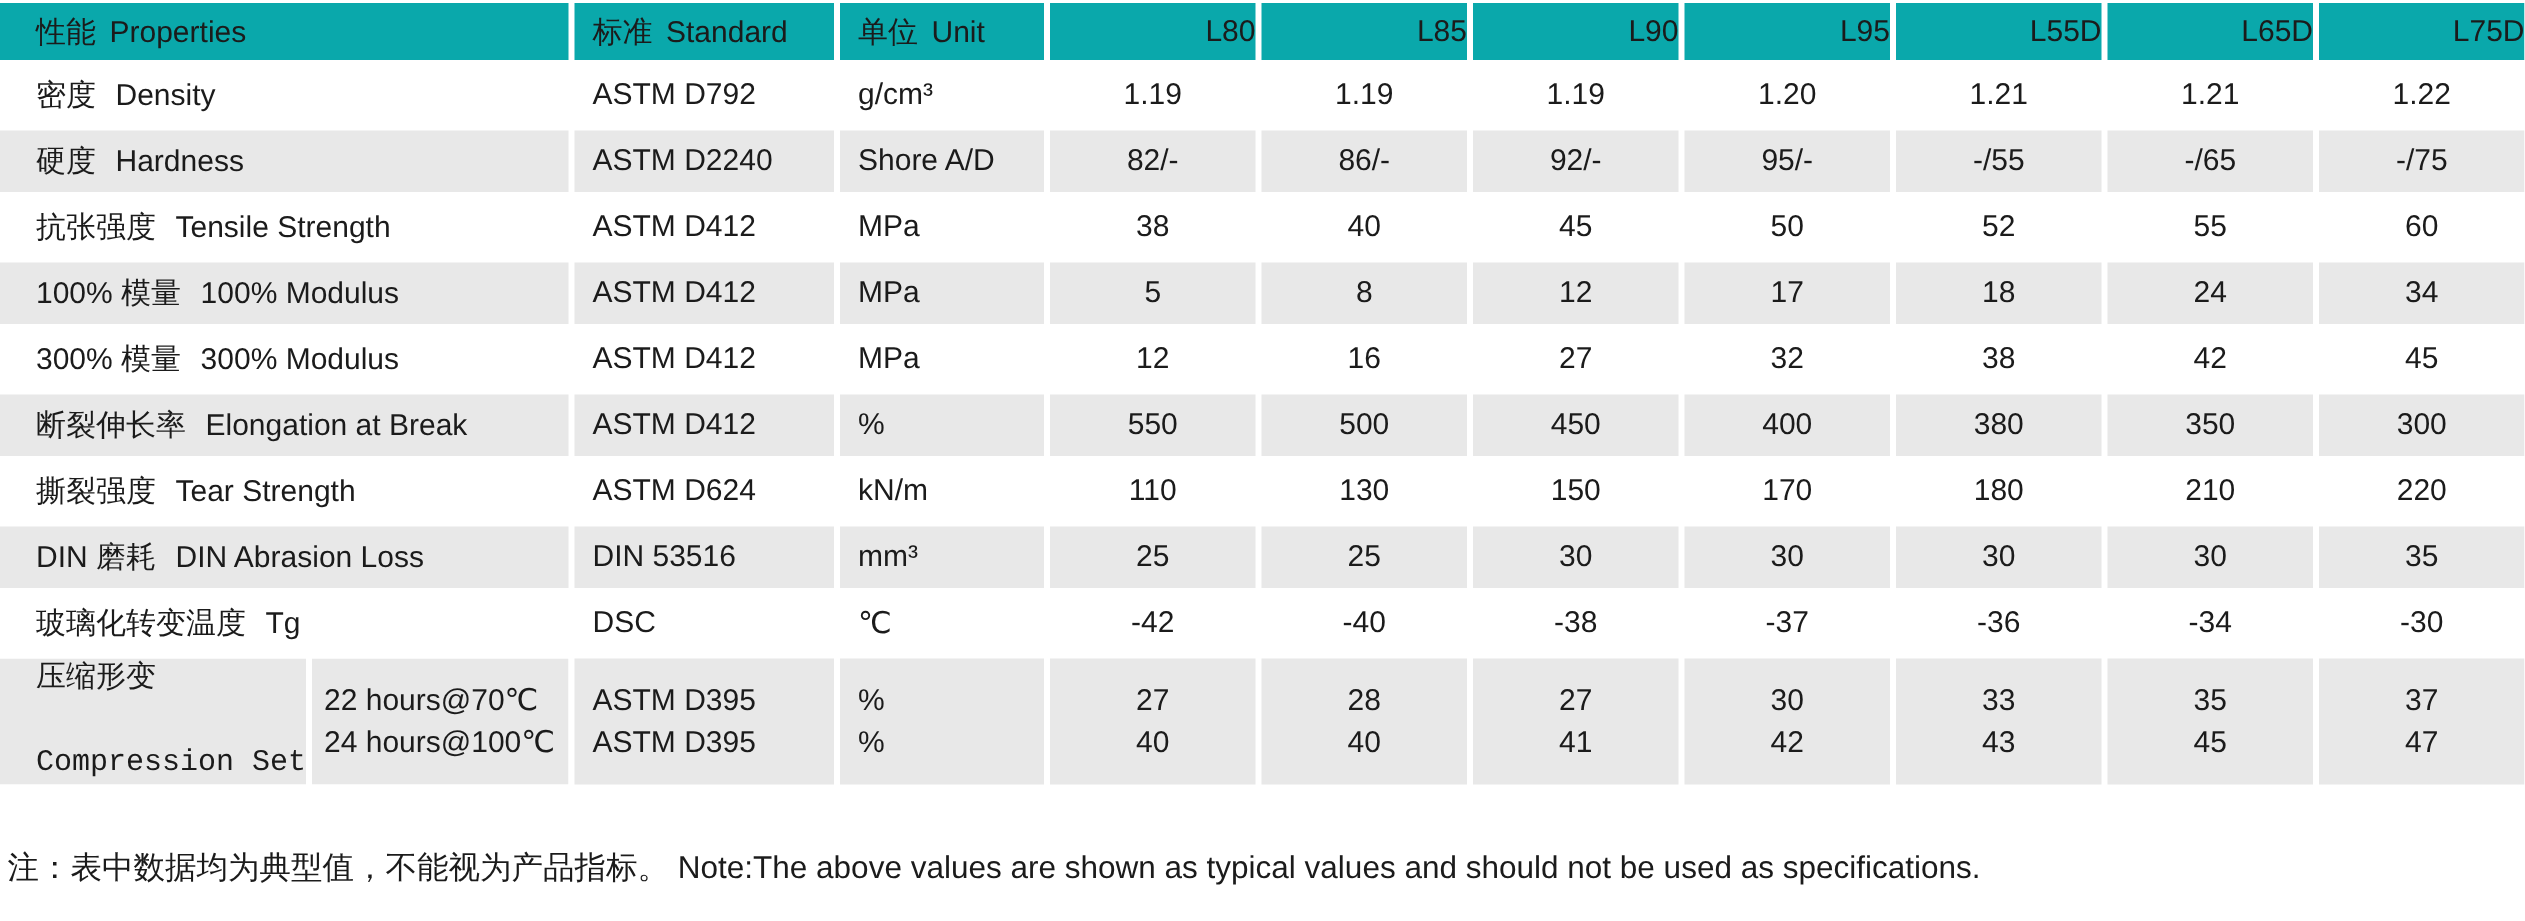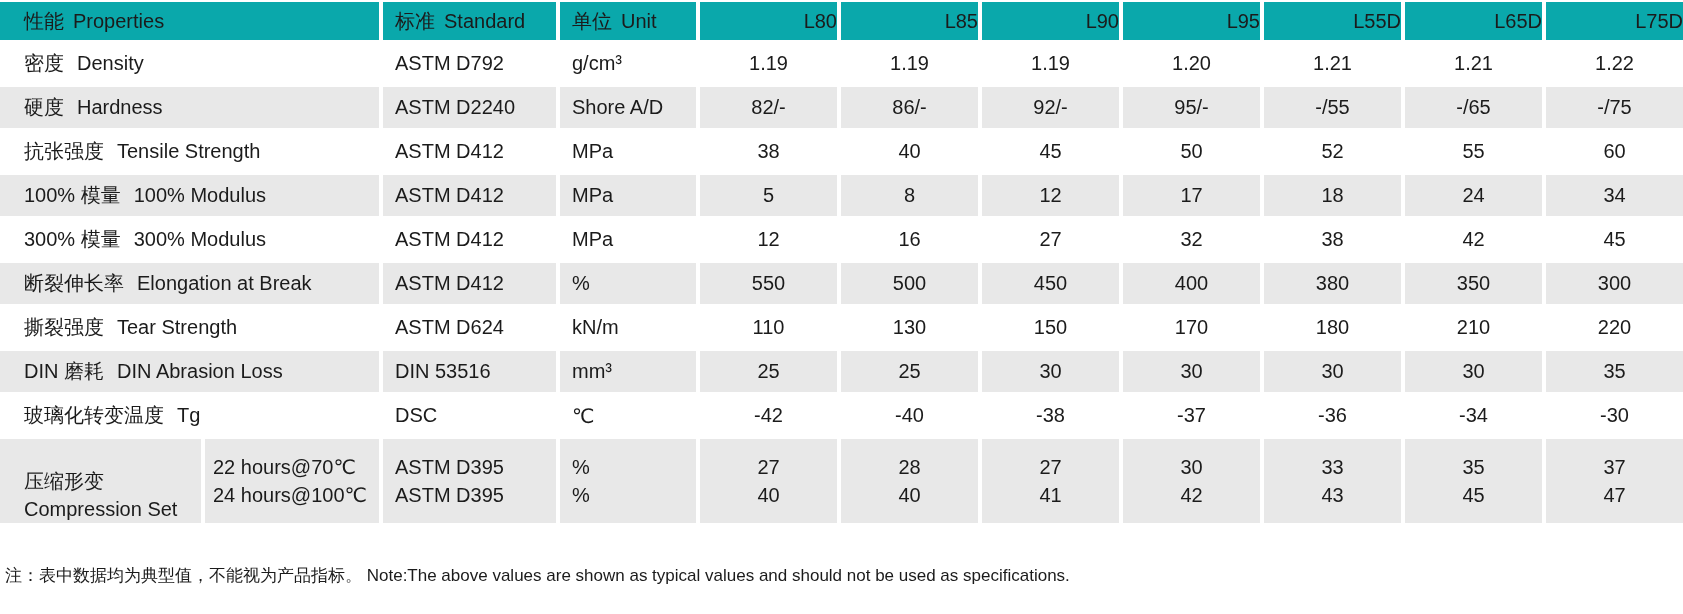--- a/index.html
+++ b/index.html
@@ -46,34 +46,34 @@
   .c-unit{padding-left:12px;margin-left:21px;}
   .c-val{text-align:center;}
   .en{margin-left:13px;}
   thead .en{margin-left:9px;}
   
   td.split-cell{padding:0;background:var(--page) !important;}
   .split-wrap{display:flex;gap:4px;height:84px;}
   .split-left{
     background:var(--gray);
     flex:0 0 201px;
-    display:flex;flex-direction:column;justify-content:flex-end;
-    padding-left:24px;line-height:1.4;
+    display:flex;flex-direction:column;justify-content:space-between;
+    padding-left:24px;line-height:1.4;font-family:Liberation Mono, monospace;
   }
   .split-right{
     background:var(--gray);
     flex:1;
     display:flex;flex-direction:column;justify-content:center;
     padding-left:8px;line-height:1.4;
   }
   .two-line{line-height:1.4;}
   .note{
     position:absolute;
     left:5px;top:565px;
-    font-size:17px;
+    font-size:21px;
     white-space:nowrap;
   }
 </style>
 </head>
 <body>
 
 <div class="page">
   <table class="props">
       <colgroup>
         <col style="width: 379px;">

